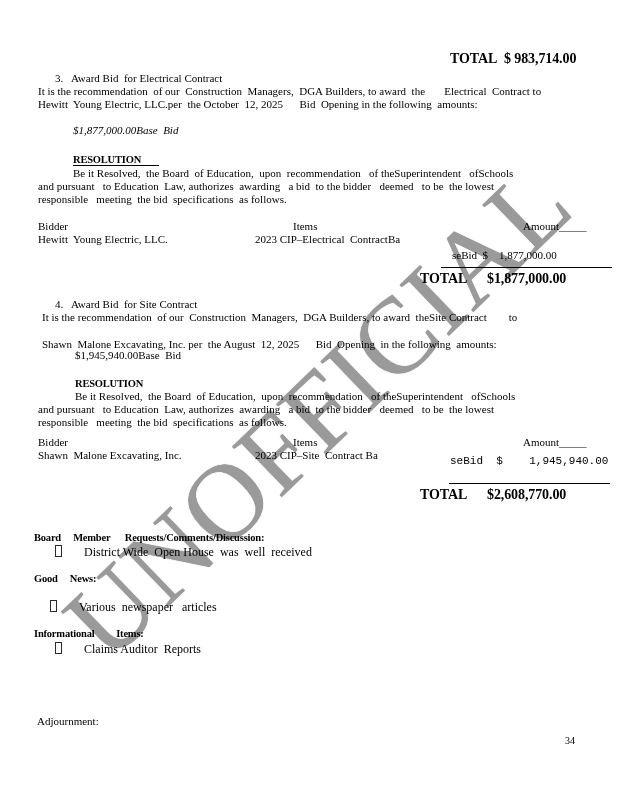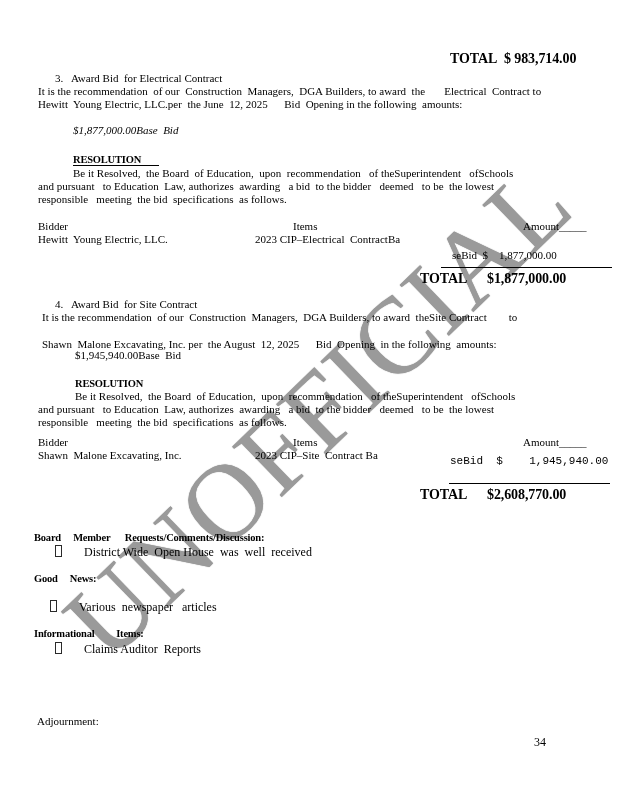--- a/index.html
+++ b/index.html
@@ -53,21 +53,21 @@
 
 <div class="page">
 
   <div class="watermark">UNOFFICIAL</div>
 
   <div class="t b sm" style="left:450px;top:52px;">TOTAL</div>
   <div class="t b sm" style="left:504px;top:52px;">$ 983,714.00</div>
 
   <div class="t" style="left:55px;top:73px;">3.   Award Bid  for Electrical Contract</div>
   <div class="t" style="left:38px;top:86px;">It is the recommendation  of our  Construction  Managers,  DGA Builders, to award  the       Electrical  Contract to</div>
-  <div class="t" style="left:38px;top:99px;">Hewitt  Young Electric, LLC.per  the June  12, 2025      Bid  Opening in the following  amounts:</div>
+  <div class="t" style="left:38px;top:99px;">Hewitt  Young Electric, LLC.per  the October  12, 2025      Bid  Opening in the following  amounts:</div>
   <div class="t" style="left:73px;top:125px;font-style:italic;">$1,877,000.00Base  Bid</div>
 
   <div class="t res" style="left:73px;top:154px;"><span class="res-underline">RESOLUTION</span></div>
   <div class="t" style="left:73px;top:168px;">Be it Resolved,  the Board  of Education,  upon  recommendation   of theSuperintendent   ofSchools</div>
   <div class="t" style="left:38px;top:181px;">and pursuant   to Education  Law, authorizes  awarding   a bid  to the bidder   deemed   to be  the lowest</div>
   <div class="t" style="left:38px;top:194px;">responsible   meeting  the bid  specifications  as follows.</div>
 
   <div class="t" style="left:38px;top:221px;">Bidder</div>
   <div class="t" style="left:293px;top:221px;">Items</div>
   <div class="t" style="left:523px;top:221px;">Amount_____</div>
@@ -105,15 +105,15 @@
   <div class="t res" style="left:34px;top:532px;">Board     Member      Requests/Comments/Discussion:</div>
   <div class="bullet-row" style="left:55px;top:545px;"><span class="box-bullet"></span><span>District Wide  Open House  was  well  received</span></div>
 
   <div class="t res" style="left:34px;top:573px;">Good     News:</div>
   <div class="bullet-row" style="left:50px;top:600px;"><span class="box-bullet"></span><span>Various  newspaper   articles</span></div>
 
   <div class="t res" style="left:34px;top:628px;">Informational         Items:</div>
   <div class="bullet-row" style="left:55px;top:642px;"><span class="box-bullet"></span><span>Claims Auditor  Reports</span></div>
 
   <div class="t" style="left:37px;top:716px;">Adjournment:</div>
-  <div class="t" style="left:534px;top:736px;font-size:12px;">34</div>
+  <div class="t" style="left:565px;top:736px;font-size:10px;">34</div>
 
 </div>
 
 </body></html>

